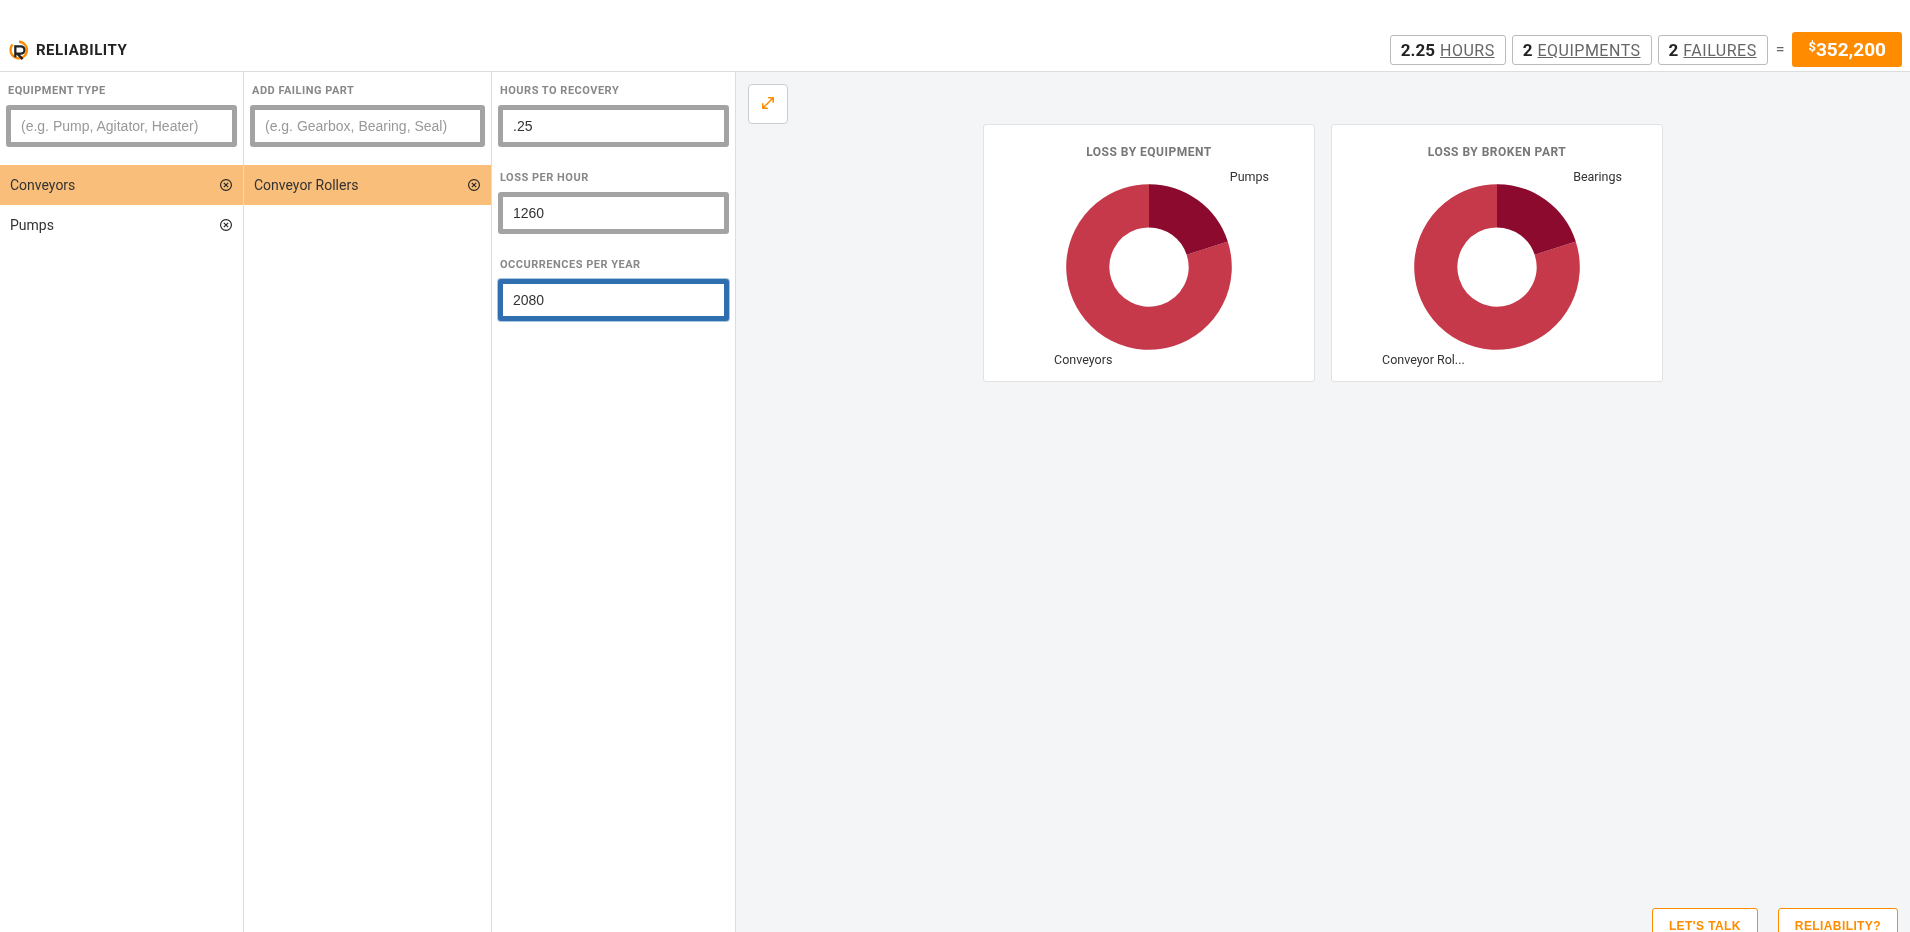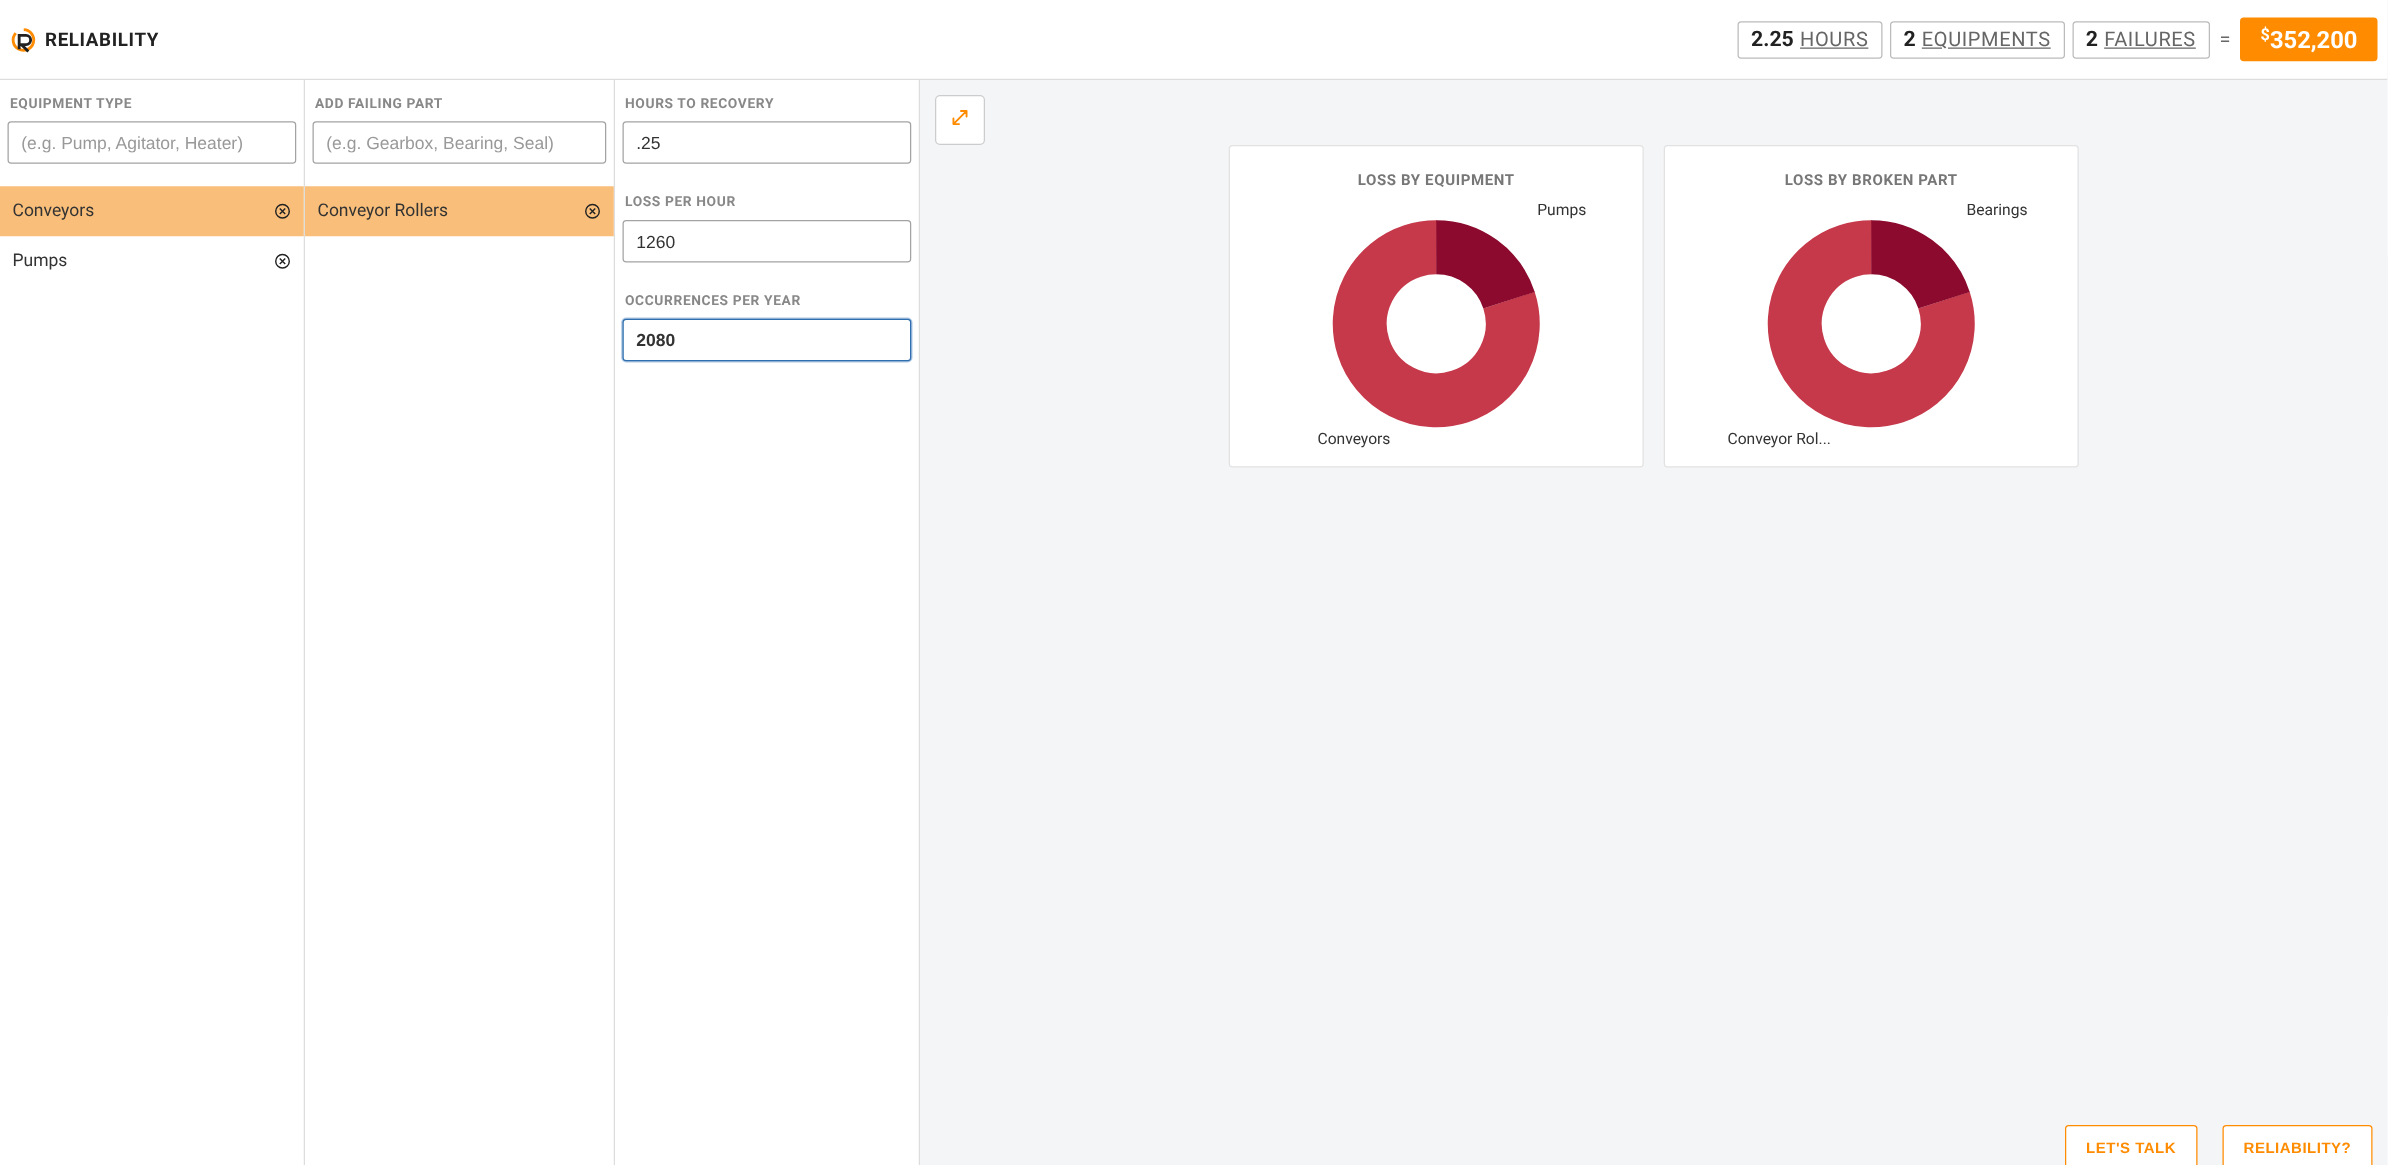--- a/index.html
+++ b/index.html
@@ -7,25 +7,26 @@
   body {
     font-family: -apple-system, BlinkMacSystemFont, "Segoe UI", Roboto, Arial, sans-serif;
     font-size: 14px;
     color: #333;
     background: #fff;
     overflow: hidden;
   }
 
   
   .header {
-    height: 64px;
+    height: 44px;
     border-bottom: 1px solid #ddd;
     display: flex;
     align-items: center;
     padding: 12px 8px;
+    margin-top: 28px;
   }
   .logo-wrap {
     display: flex;
     align-items: center;
     gap: 6px;
   }
   .logo-mark {
     width: 22px;
     height: 22px;
   }
@@ -100,33 +101,32 @@
     font-size: 11px;
     letter-spacing: 0.5px;
     font-weight: 700;
     color: #888;
     text-transform: uppercase;
     margin-bottom: 8px;
     padding-left: 2px;
   }
   .text-input {
     width: 100%;
-    border: 1px solid #a3a3a3;
+    border: 5px solid #a3a3a3;
     border-radius: 3px;
     padding: 8px 10px;
     font-size: 14px;
     color: #333;
     outline: none;
     background: #fff;
   }
   .text-input::placeholder { color: #999; }
   .text-input.focused {
     border-color: #2f6fb0;
     box-shadow: 0 0 0 1px rgba(47,111,176,0.4);
-    font-weight: bold;
   }
 
   .list {
     margin: 18px -6px 0 -6px;
   }
   .list-item {
     display: flex;
     align-items: center;
     justify-content: space-between;
     padding: 12px 10px;

